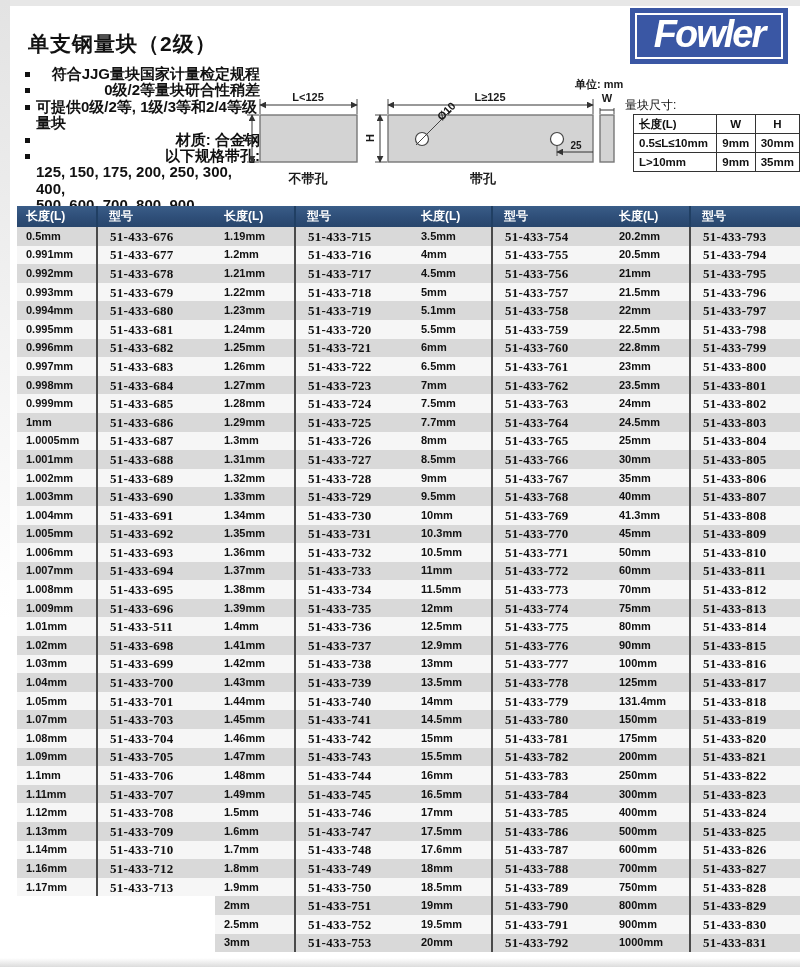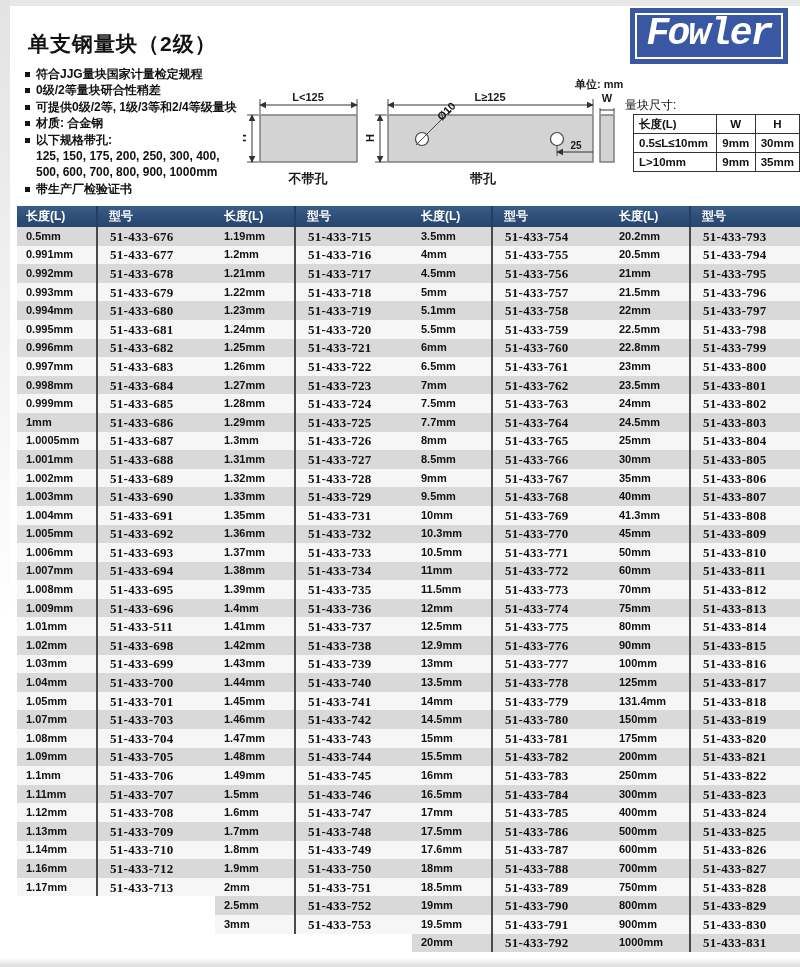--- a/index.html
+++ b/index.html
@@ -10,27 +10,27 @@
     --logo-blue:#3a57a4;--sep:#4a4a4a;
   }
   .scan-edge{position:absolute;background:#e7e7e7;}
   .edge-top{left:0;top:0;width:800px;height:6px;}
   .edge-left{left:0;top:0;width:10px;height:620px;background:linear-gradient(180deg,#e3e3e3,#ffffff);}
   .edge-bottom{left:0;bottom:0;width:800px;height:9px;background:linear-gradient(180deg,#ffffff,#dcdcdc);}
 
   .page-title{position:absolute;left:28px;top:16px;font-size:21px;font-weight:bold;letter-spacing:1px;}
 
   .logo{position:absolute;left:630px;top:8px;width:158px;height:56px;background:var(--logo-blue);
-    display:flex;align-items:center;justify-content:center;font-family:Liberation Mono, monospace;}
+    display:flex;align-items:center;justify-content:center;}
   .logo-inner{position:absolute;inset:5px;border:2px solid #fff;}
   .logo-text{position:relative;color:#fff;font-style:italic;font-weight:bold;font-size:38px;
     letter-spacing:-2px;line-height:1;padding-bottom:4px;}
 
   .features{position:absolute;left:25px;top:66px;width:235px;}
-  .feature-line{display:flex;align-items:flex-start;font-size:12px;font-weight:600;line-height:16.4px;}
+  .feature-line{display:flex;align-items:flex-start;font-size:15px;font-weight:600;line-height:16.4px;justify-content:space-between;}
   .feature-line.cont{padding-left:11px;font-weight:700;}
   .fmark{width:5px;height:5px;background:#111;margin:6px 6px 0 0;flex:none;}
 
   .diagram{position:absolute;left:243px;top:78px;}
 
   .size-caption{position:absolute;left:625px;top:97px;font-size:12px;font-weight:normal;}
   .size-table{position:absolute;left:633px;top:114px;border-collapse:collapse;}
   .size-table th,.size-table td{border:1.5px solid #333;font-size:11.5px;font-weight:bold;
     padding:1px 5px;height:16px;background:#fff;}
   .size-table .c0{width:82px;text-align:left;}
@@ -397,20 +397,24 @@
           </tr>
           <tr>
             <td class="len">1.32mm</td>
             <td class="model">51-433-728</td>
           </tr>
           <tr>
             <td class="len">1.33mm</td>
             <td class="model">51-433-729</td>
           </tr>
           <tr>
+            <td class="len">1.34mm</td>
+            <td class="model">51-433-730</td>
+          </tr>
+          <tr>
             <td class="len">1.35mm</td>
             <td class="model">51-433-731</td>
           </tr>
           <tr>
             <td class="len">1.36mm</td>
             <td class="model">51-433-732</td>
           </tr>
           <tr>
             <td class="len">1.37mm</td>
             <td class="model">51-433-733</td>

